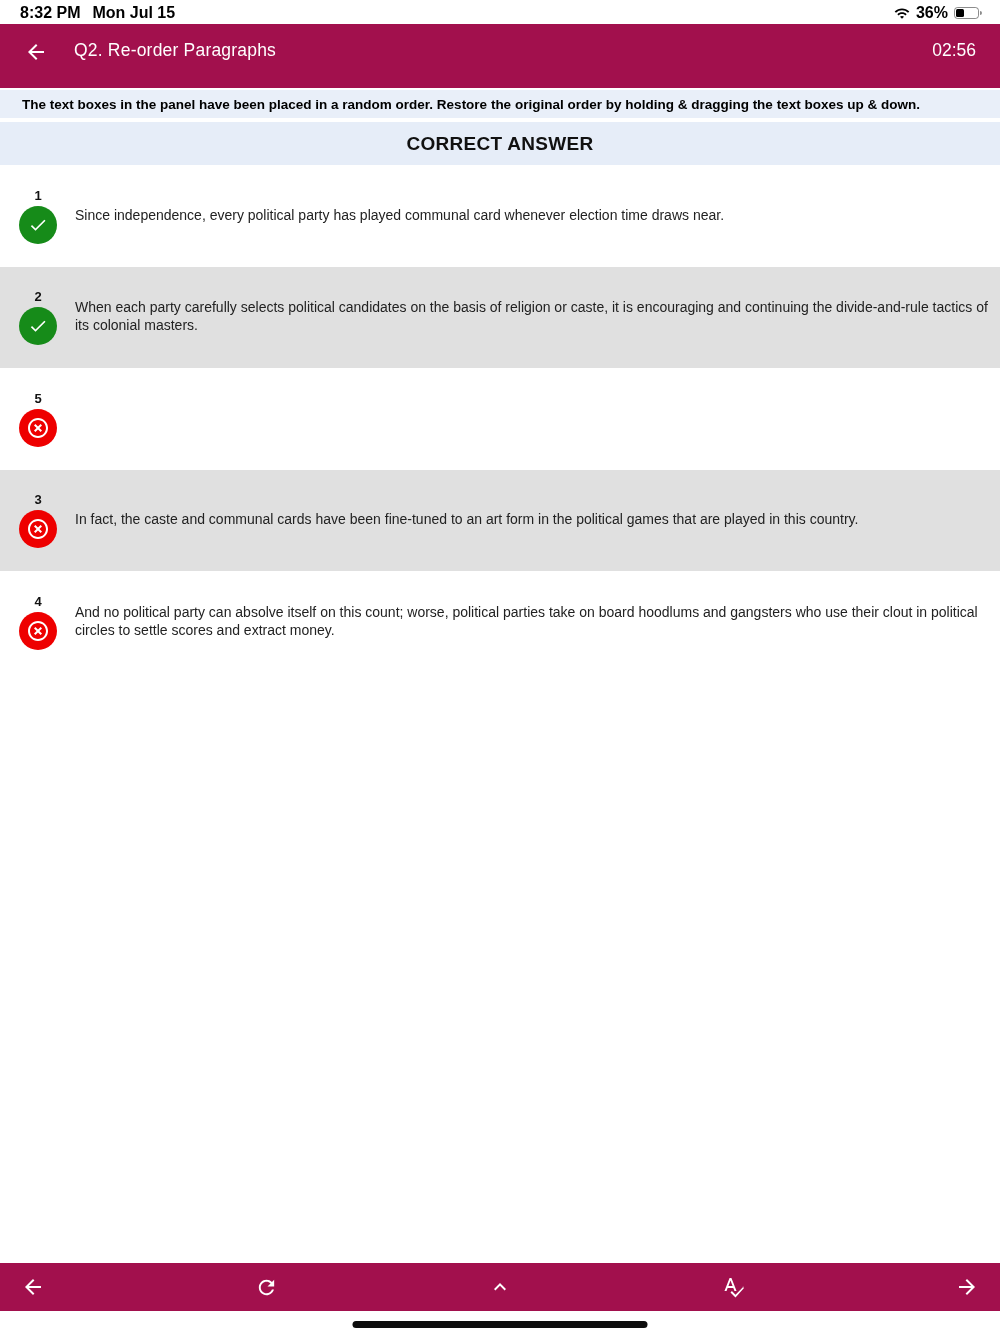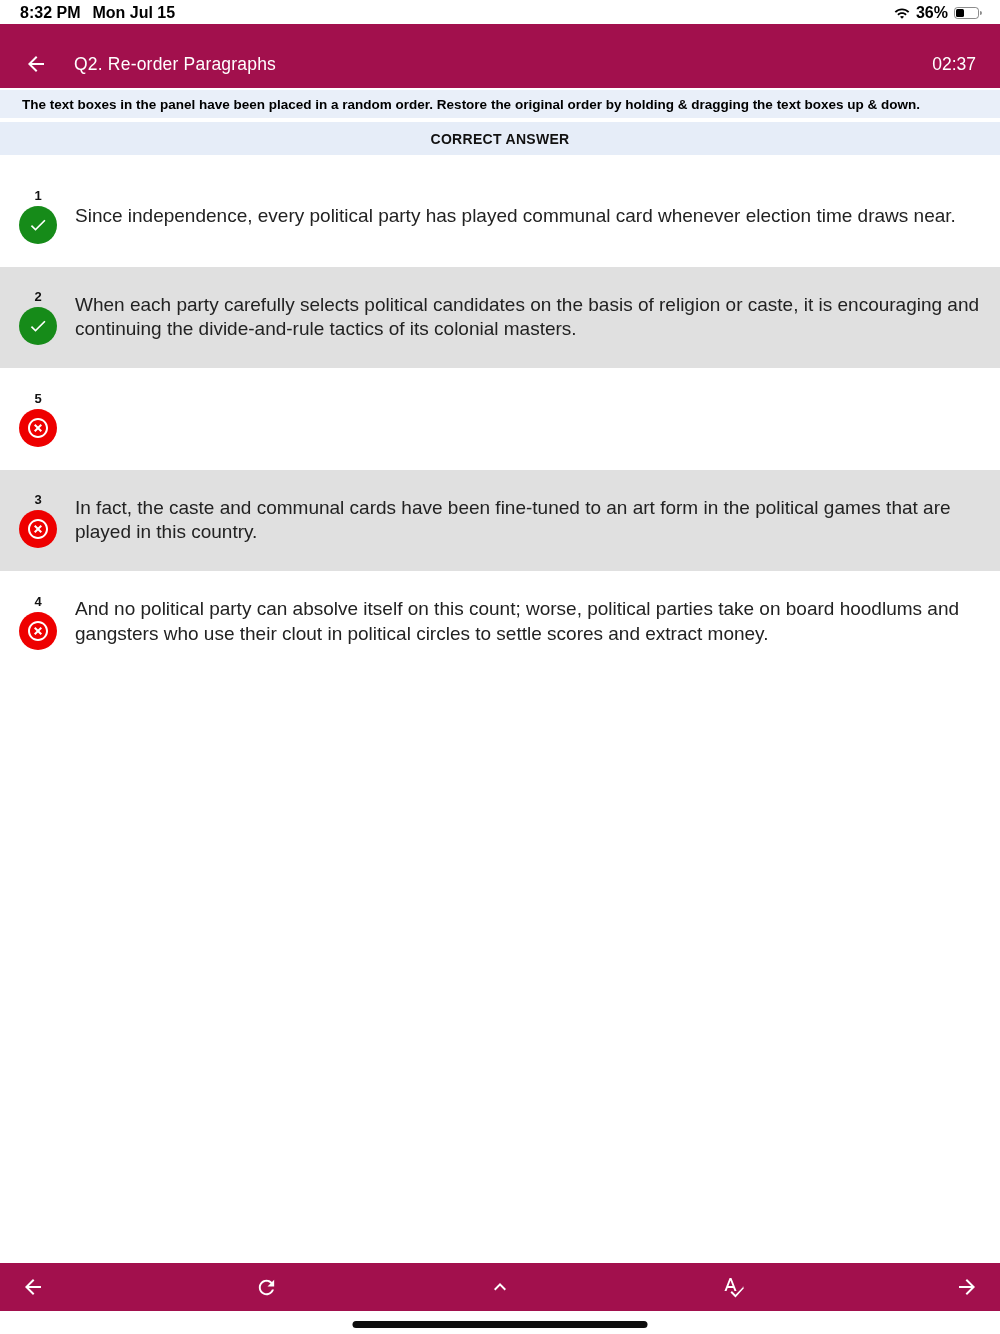--- a/index.html
+++ b/index.html
@@ -23,55 +23,55 @@
   .battery-body {
     width:25px; height:12px; border:1.5px solid rgba(0,0,0,.45);
     border-radius:3.5px; padding:1px; display:flex;
   }
   .battery-fill { width:36%; background:#000; border-radius:1.5px; }
   .battery-cap { width:2px; height:4px; background:rgba(0,0,0,.45); border-radius:0 2px 2px 0; }
 
   
   .app-header {
     position:absolute; top:24px; left:0; width:100%; height:64px;
-    background:var(--brand); display:flex; align-items:center;
+    background:var(--brand); display:flex; 
     padding:16px 24px 0 24px; color:#fff;
   }
   .back-btn { width:24px; height:24px; cursor:pointer; flex:0 0 auto; }
   .app-title { font-size:17.5px; font-weight:500; margin-left:26px; letter-spacing:.2px; }
   .timer { margin-left:auto; font-size:17.5px; font-weight:400; }
 
   
   .instruction {
     position:absolute; top:90px; left:0; width:100%; height:28px;
     background:#E9EFF9; display:flex; align-items:center;
     padding:0 22px; font-size:13.5px; font-weight:700; color:#000000;
   }
   .answer-banner {
-    position:absolute; top:122px; left:0; width:100%; height:33px;
+    position:absolute; top:122px; left:0; width:100%; height:43px;
     background:#E6EDF8; display:flex; align-items:center; justify-content:center;
-    font-size:14px; font-weight:700; letter-spacing:.3px; color:#111;
+    font-size:19px; font-weight:700; letter-spacing:.3px; color:#111;
   }
 
   
   .rows { position:absolute; top:165px; left:0; width:100%; }
   .row {
     min-height:101.5px; display:flex; align-items:center;
     padding:8px 6px 8px 18px; background:#fff;
   }
   .row.alt { background:#E0E0E0; }
   .badge { width:40px; flex:0 0 aupx; flex:0 0 40px; display:flex; flex-direction:column; align-items:center; margin-right:17px; }
   .badge-num { font-size:13px; font-weight:700; color:#111; margin-bottom:3px; }
   .badge-circle {
     width:38px; height:38px; border-radius:50%;
     display:flex; align-items:center; justify-content:center;
   }
   .badge-circle.correct { background:var(--ok); }
   .badge-circle.incorrect { background:var(--bad); }
-  .row-text { flex:1; font-size:19px; line-height:1.28; color:#222; padding-right:2px; }
+  .row-text { flex:1; font-size:14px; line-height:1.28; color:#222; padding-right:2px; }
 
   
   .toolbar {
     position:absolute; top:1263px; left:0; width:100%; height:48px;
     background:var(--brand); display:flex; align-items:center;
     justify-content:space-between; padding:0 20px;
   }
   .tb-btn { width:26px; height:26px; display:flex; align-items:center; justify-content:center; cursor:pointer; }
   .home-indicator {
     position:absolute; bottom:6px; left:50%; transform:translateX(-50%);
@@ -105,21 +105,21 @@
     </div>
   </div>
 
   <div class="app-header">
     <span class="back-btn">
       <svg width="24" height="24" viewBox="0 0 24 24" fill="#fff">
         <path d="M20 11H7.83l5.59-5.59L12 4l-8 8 8 8 1.41-1.41L7.83 13H20v-2z"></path>
       </svg>
     </span>
     <span class="app-title">Q2. Re-order Paragraphs</span>
-    <span class="timer">02:37</span>
+    <span class="timer">02:56</span>
   </div>
 
   <div class="instruction">The text boxes in the panel have been placed in a random order. Restore the original order by holding &amp; dragging the text boxes up &amp; down.</div>
 
   <div class="answer-banner">CORRECT ANSWER</div>
 
   <div class="rows">
 
     <div class="row">
       <div class="badge">

